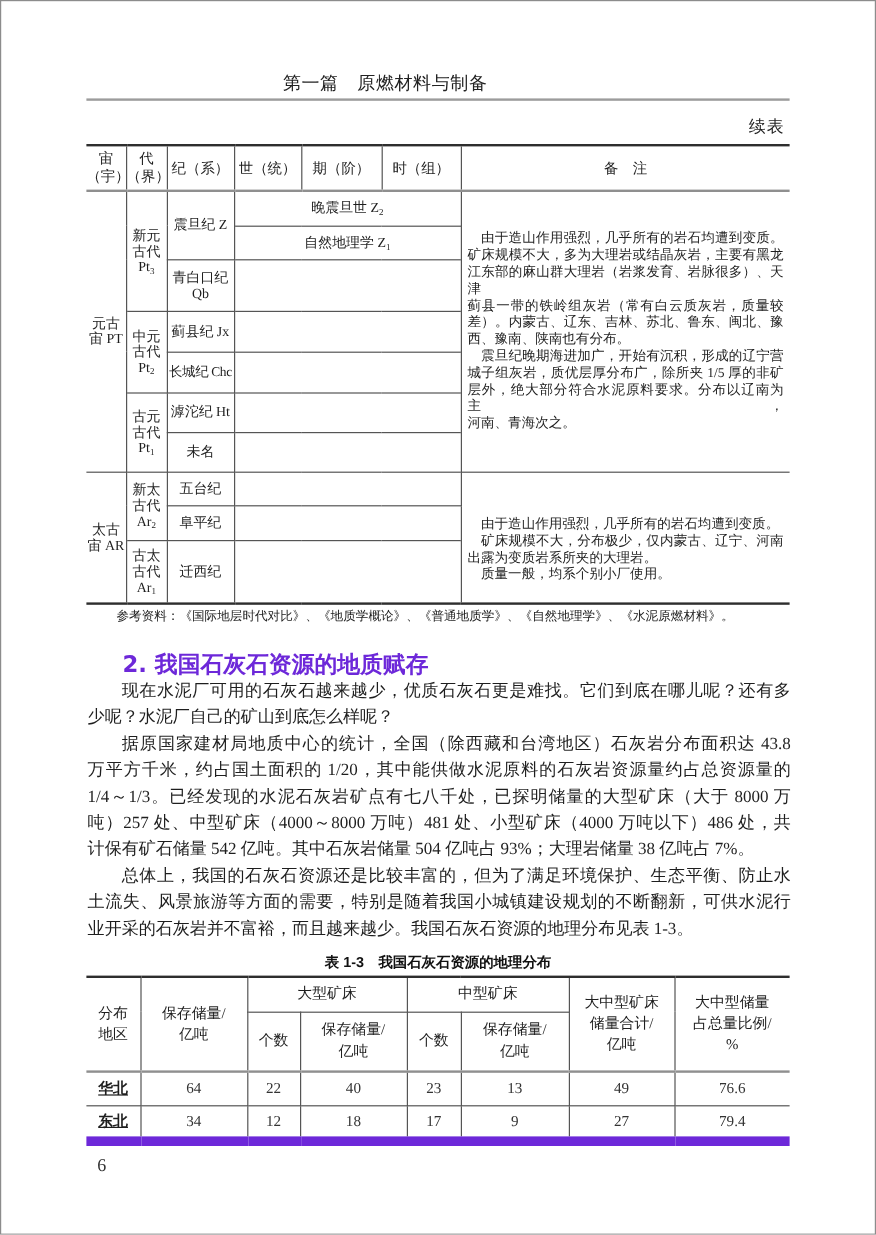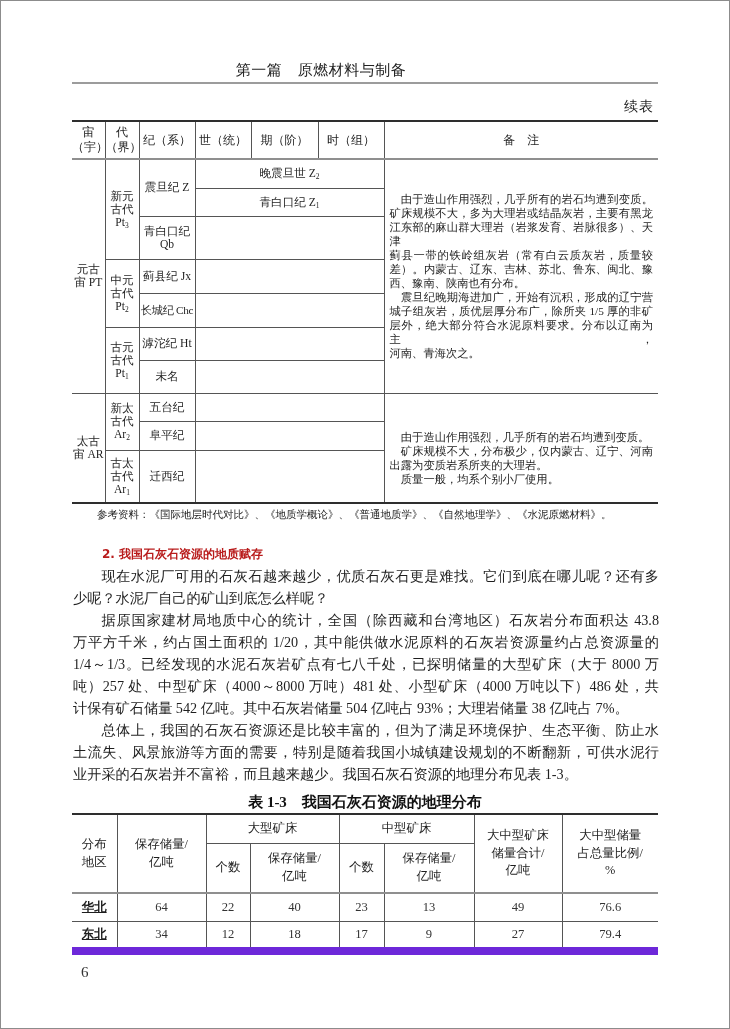--- a/index.html
+++ b/index.html
@@ -26,28 +26,28 @@
   .t1 .per-chc { letter-spacing: -0.3px; font-size: 11.2px; }
   .t1 sub, .t2 sub { font-size: 7.5px; vertical-align: -2px; line-height: 0; }
   .t1 .rem { text-align: left; padding: 0 5px; font-size: 11.3px; line-height: 14px; white-space: normal; }
   .t1 .rem2 { padding-top: 20px; }
   .rl { text-align: justify; text-align-last: justify; }
   .rl.first { text-indent: 1em; }
   .rl.last { text-align-last: left; }
 
   
   .ref { left: 96px; top: 507px; font-size: 10.5px; line-height: 14px; color: #222; }
-  .heading { left: 101px; top: 542px; font-family: "DejaVu Sans", sans-serif; font-weight: bold; font-size: 12px; line-height: 22px; color: #b91c1c; }
+  .heading { left: 101px; top: 542px; font-family: "DejaVu Sans", sans-serif; font-weight: bold; font-size: 19px; line-height: 22px; color: #6d28d9; }
   .body { left: 72px; top: 564px; width: 586px; font-size: 14.2px; line-height: 22px; color: #1e1e1e; }
   .bl { text-align: justify; text-align-last: justify; }
   .bl.first { text-indent: 2em; }
   .bl.last { text-align-last: left; }
 
   
-  .cap { left: 0; width: 728px; top: 791px; text-align: center; font-family: Liberation Serif, serif; font-weight: bold; font-size: 15px; line-height: 20px; color: #111; }
+  .cap { left: 0; width: 728px; top: 791px; text-align: center; font-family: Liberation Sans, sans-serif; font-weight: bold; font-size: 12px; line-height: 20px; color: #111; }
   .t2 { left: 71px; top: 812px; width: 586px; font-size: 12.4px; }
   .t2 td, .t2 th { border: 1px solid #555; padding: 0; text-align: center; vertical-align: middle; font-weight: normal; line-height: 17.5px; white-space: nowrap; }
   .t2 .top th { border-top: 2px solid #2e2e2e; }
   .t2 .hb { border-bottom: 2px solid #8f8f8f; }
   .t2 .nl { border-left: none; }
   .t2 .nr { border-right: none; }
   .t2 .bb td { border-bottom: 8px solid #6d28d9; }
   .t2 .reg { font-weight: bold; text-decoration: underline; }
   .t2 td.num { font-size: 12.6px; color: #333; }
 
@@ -108,21 +108,21 @@
         <div class="rl">蓟县一带的铁岭组灰岩（常有白云质灰岩，质量较</div>
         <div class="rl">差）。内蒙古、辽东、吉林、苏北、鲁东、闽北、豫</div>
         <div class="rl last">西、豫南、陕南也有分布。</div>
         <div class="rl first">震旦纪晚期海进加广，开始有沉积，形成的辽宁营</div>
         <div class="rl">城子组灰岩，质优层厚分布广，除所夹 1/5 厚的非矿</div>
         <div class="rl">层外，绝大部分符合水泥原料要求。分布以辽南为主，</div>
         <div class="rl last">河南、青海次之。</div>
       </td>
     </tr>
     <tr style="height:28px">
-      <td colspan="3"><span>青白口纪 Z</span><sub>1</sub></td>
+      <td colspan="3"><span>自然地理学 Z</span><sub>1</sub></td>
     </tr>
     <tr style="height:43px">
       <td>
             <div>青白口纪</div>
             <div>Qb</div>
           </td>
       <td colspan="3"></td>
     </tr>
     <tr style="height:34px">
       <td rowspan="2">

